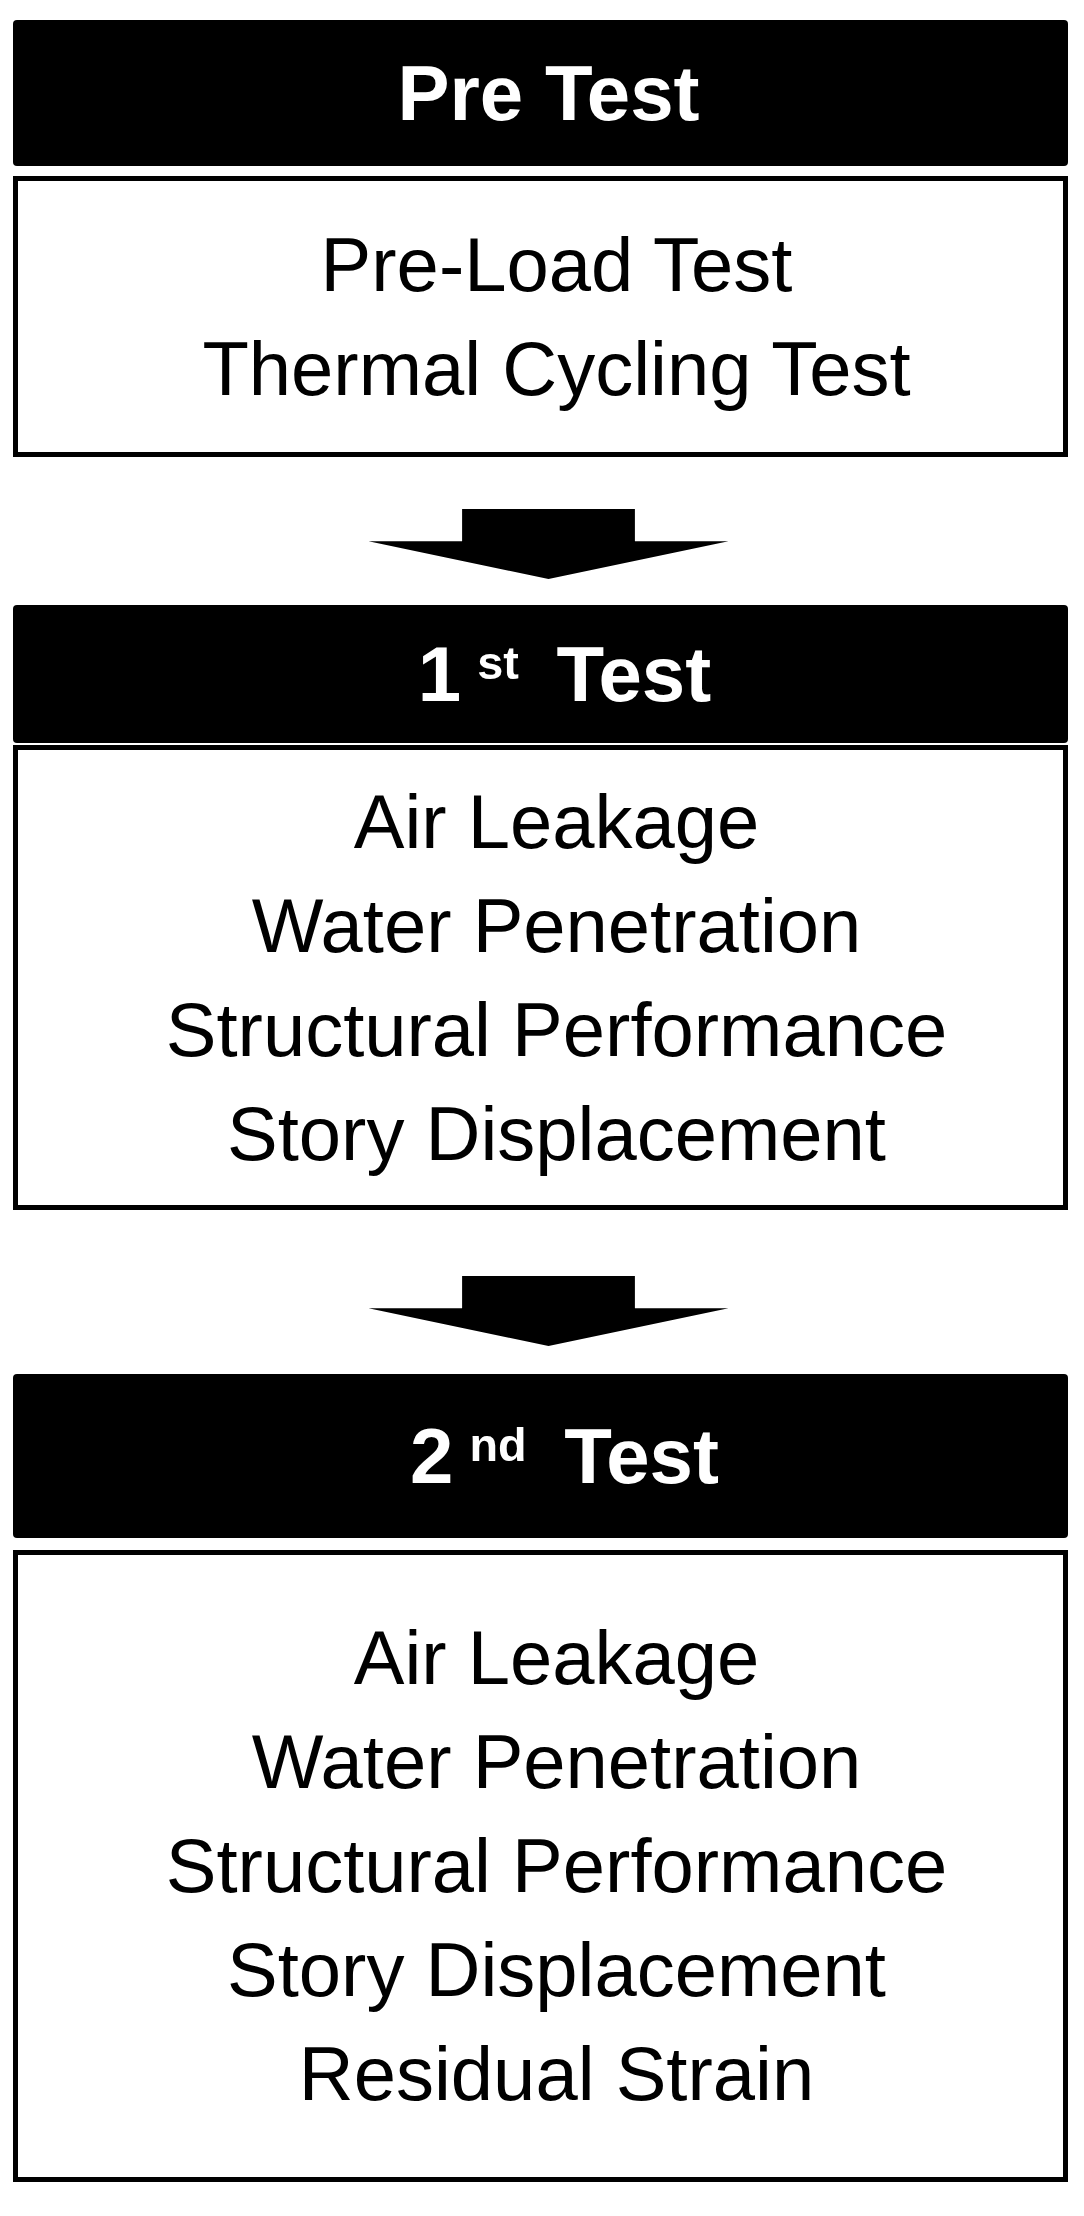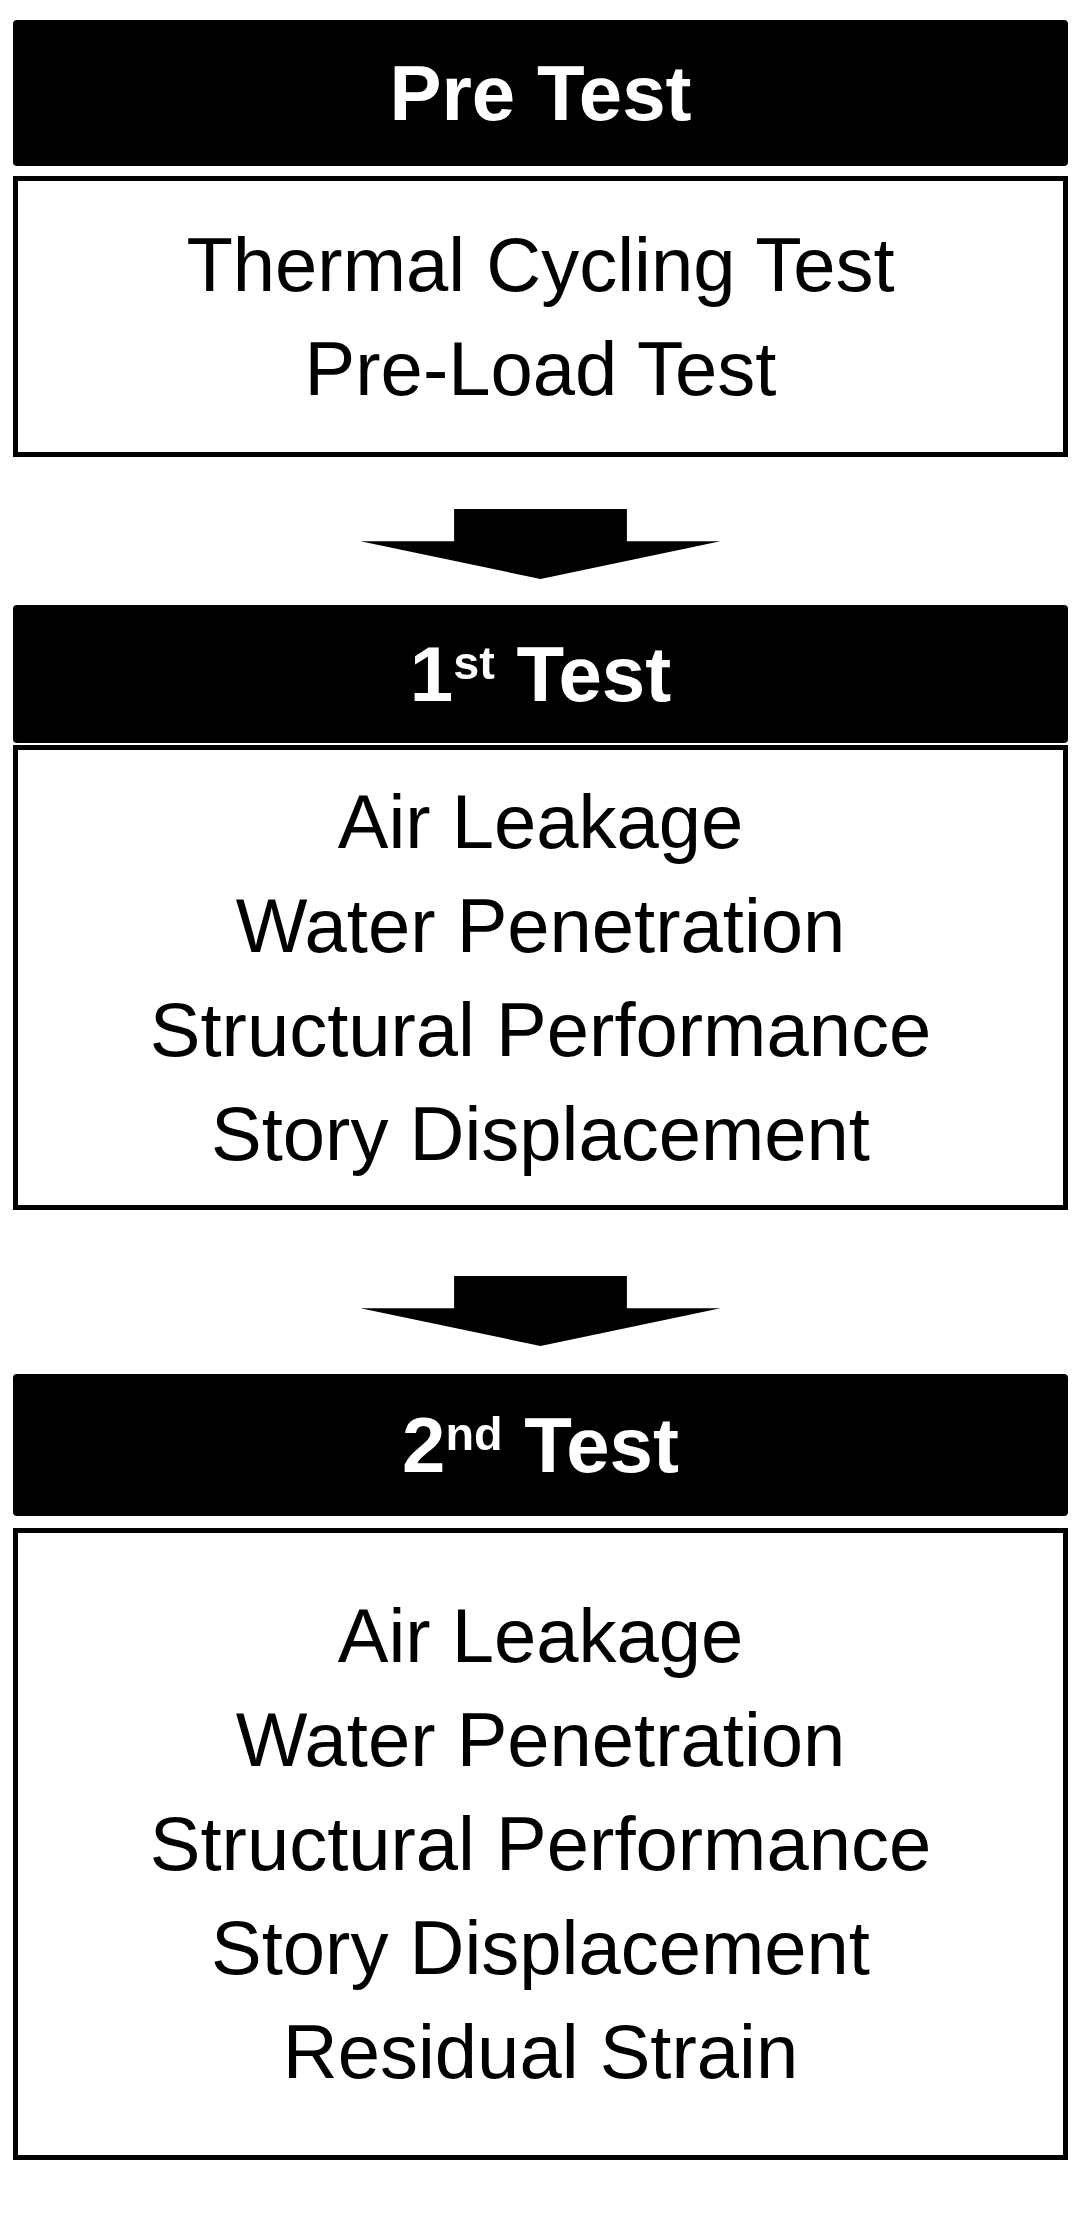--- a/index.html
+++ b/index.html
@@ -7,42 +7,42 @@
     padding: 0;
     background: #ffffff;
   }
   body {
     width: 1084px;
     height: 2216px;
     font-family: "Liberation Sans", sans-serif;
     color: #000000;
     overflow: hidden;
   }
-  * { box-sizing: border-box; }
+  * { box-sizing: border-box; padding-left: 16px; }
 
   .flow {
     padding: 20px 16px 0 13px;
     display: flex;
     flex-direction: column;
   }
 
   .stage-header {
     background: #000000;
     color: #ffffff;
     font-weight: bold;
     font-size: 78px;
     display: flex;
     align-items: center;
     justify-content: center;
     border-radius: 4px;
     letter-spacing: 0;
   }
   .h-pre { height: 146px; margin-bottom: 10px; }
   .h-1   { height: 138px; margin-bottom: 2px; }
-  .h-2   { height: 142px; margin-bottom: 12px; }
+  .h-2   { height: 164px; margin-bottom: 12px; }
 
   .sup-ord {
     font-size: 0.6em;
     vertical-align: 0.46em;
     letter-spacing: 0;
   }
 
   .stage-box {
     background: #ffffff;
     border: 5px solid #000000;
@@ -75,22 +75,22 @@
 </style>
 </head>
 <body>
 
 <div class="flow">
 
   <div class="stage-header h-pre">
     <span><span>Pre Test</span><sup class="sup-ord"></sup><span></span></span>
   </div>
   <div class="stage-box b-pre">
+    <div>Pre-Load Test</div>
     <div>Thermal Cycling Test</div>
-    <div>Pre-Load Test</div>
   </div>
 
   <div class="arrow-wrap aw-1">
     <div class="down-arrow"></div>
   </div>
 
   <div class="stage-header h-1">
     <span><span>1</span><sup class="sup-ord">st</sup><span> Test</span></span>
   </div>
   <div class="stage-box b-1">

